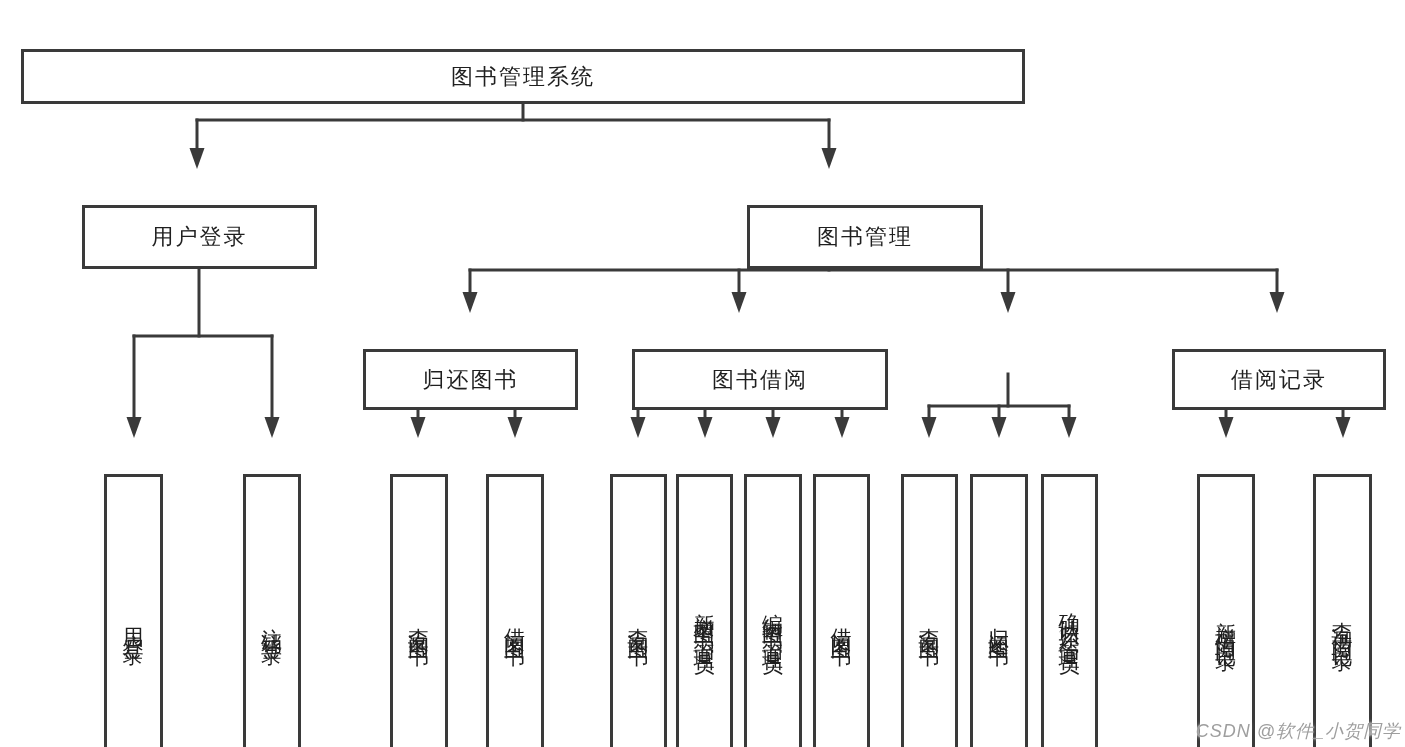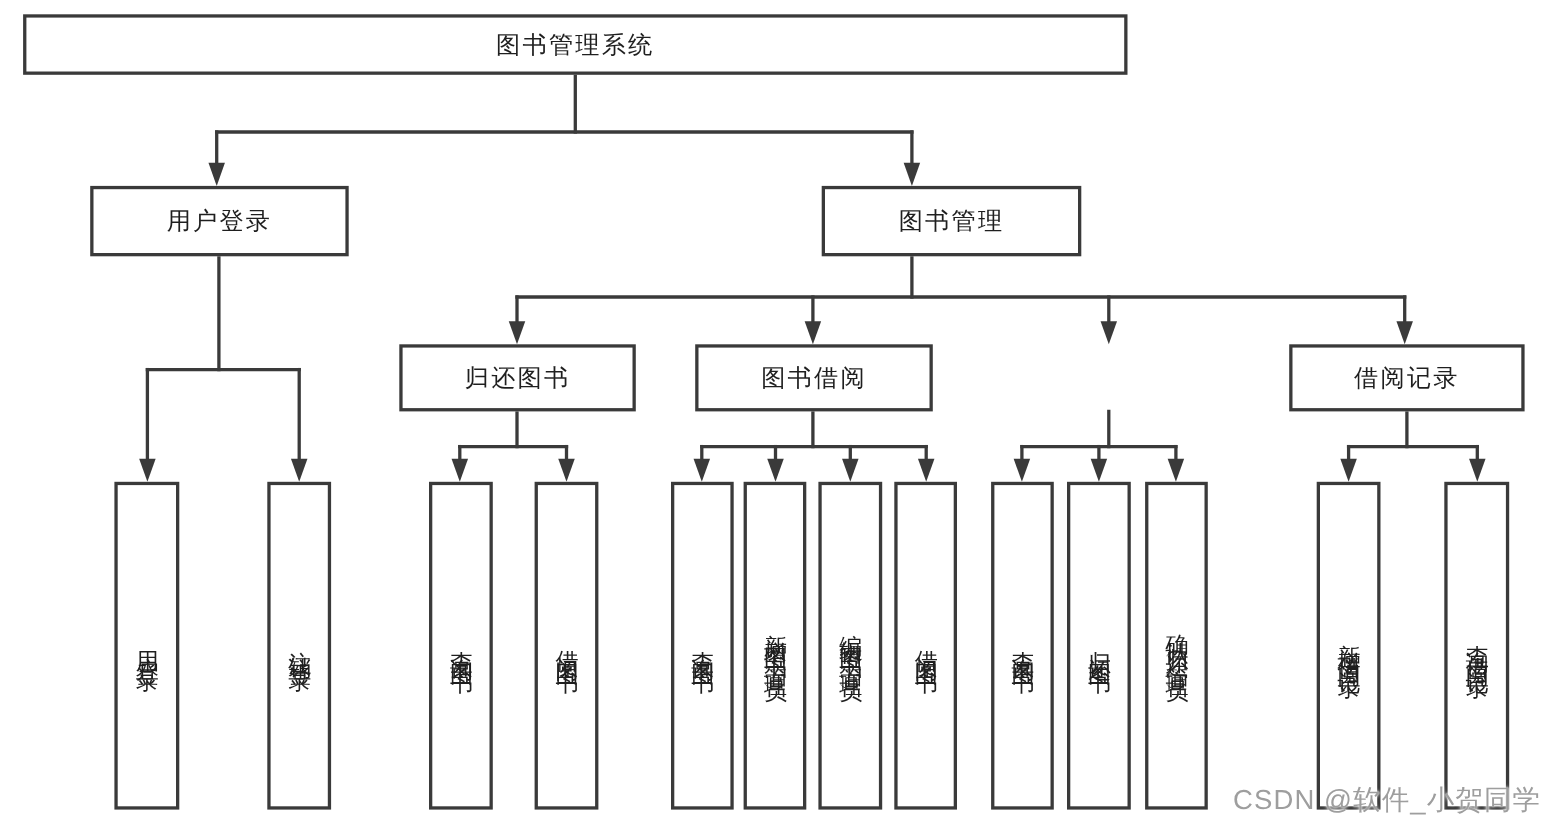--- a/index.html
+++ b/index.html
@@ -24,20 +24,21 @@
   }
   .box {
     position: absolute;
     box-sizing: border-box;
     background: #ffffff;
     border: 3px solid #3a3a3a;
     display: flex;
     align-items: center;
     justify-content: center;
     z-index: 2;
+    margin-top: 36px;
   }
   .hbox .lbl {
     font-size: 22px;
     color: #1f1f1f;
     letter-spacing: 2px;
     white-space: nowrap;
   }
   .vbox .lbl {
     writing-mode: vertical-rl;
     text-orientation: mixed;
@@ -45,25 +46,26 @@
     color: #1f1f1f;
     letter-spacing: 6px;
     line-height: 1;
     white-space: nowrap;
   }
   #watermark {
     position: absolute;
     right: 4px;
     bottom: 4px;
     z-index: 3;
-    font-size: 25px;
+    font-size: 18px;
     letter-spacing: 1px;
     color: #9e9e9e;
     text-shadow: 0 0 2px #ffffff, 0 0 4px #ffffff;
     white-space: nowrap;
+    font-style: italic;
   }
 </style>
 </head>
 <body>
 
 <div id="canvas">
 
   <svg id="connectors" viewBox="0 0 1405 747" xmlns="http://www.w3.org/2000/svg">
     <g stroke="#3a3a3a" stroke-width="3" fill="none" stroke-linecap="square">
 
@@ -137,21 +139,21 @@
   <div class="box hbox" style="left:82px;top:169px;width:235px;height:64px">
     <span class="lbl">用户登录</span>
   </div>
   <div class="box hbox" style="left:747px;top:169px;width:236px;height:64px">
     <span class="lbl">图书管理</span>
   </div>
 
   <div class="box hbox" style="left:363px;top:313px;width:215px;height:61px">
     <span class="lbl">归还图书</span>
   </div>
-  <div class="box hbox" style="left:632px;top:313px;width:216px;height:61px">
+  <div class="box hbox" style="left:632px;top:313px;width:256px;height:61px">
     <span class="lbl">图书借阅</span>
   </div>
   <div class="box hbox" style="left:1172px;top:313px;width:214px;height:61px">
     <span class="lbl">借阅记录</span>
   </div>
 
   <div class="box vbox" style="left:104px;top:438px;width:59px;height:298px">
     <span class="lbl">用户登录</span>
   </div>
   <div class="box vbox" style="left:243px;top:438px;width:58px;height:298px">

